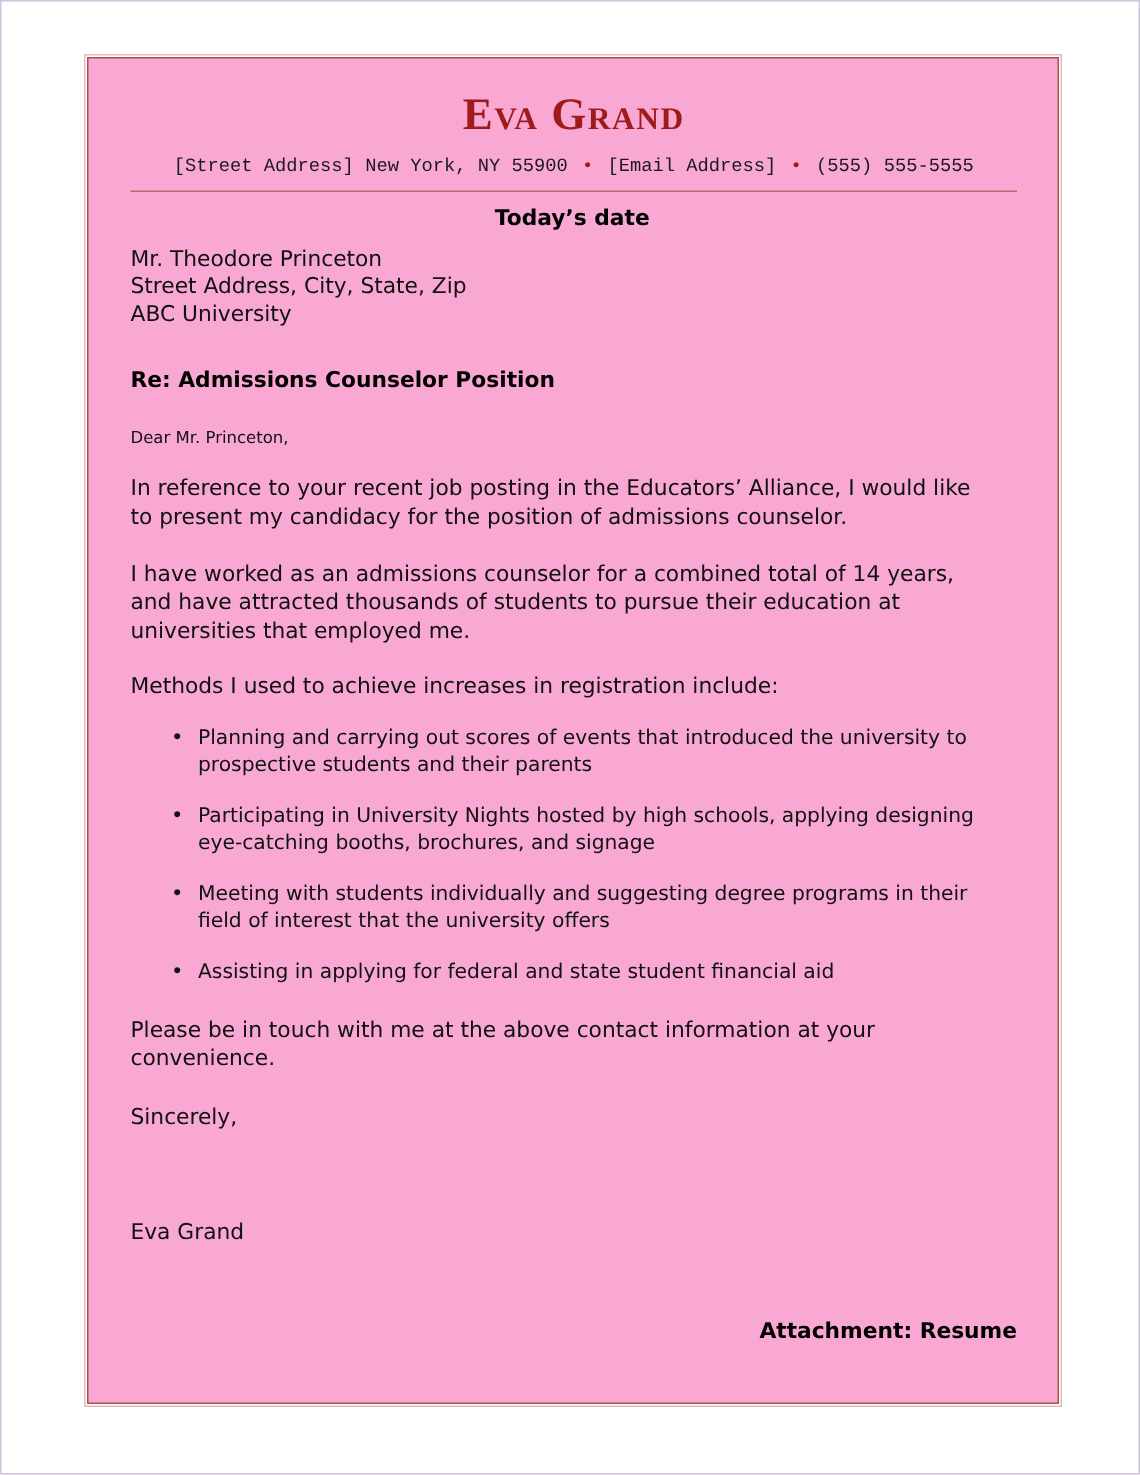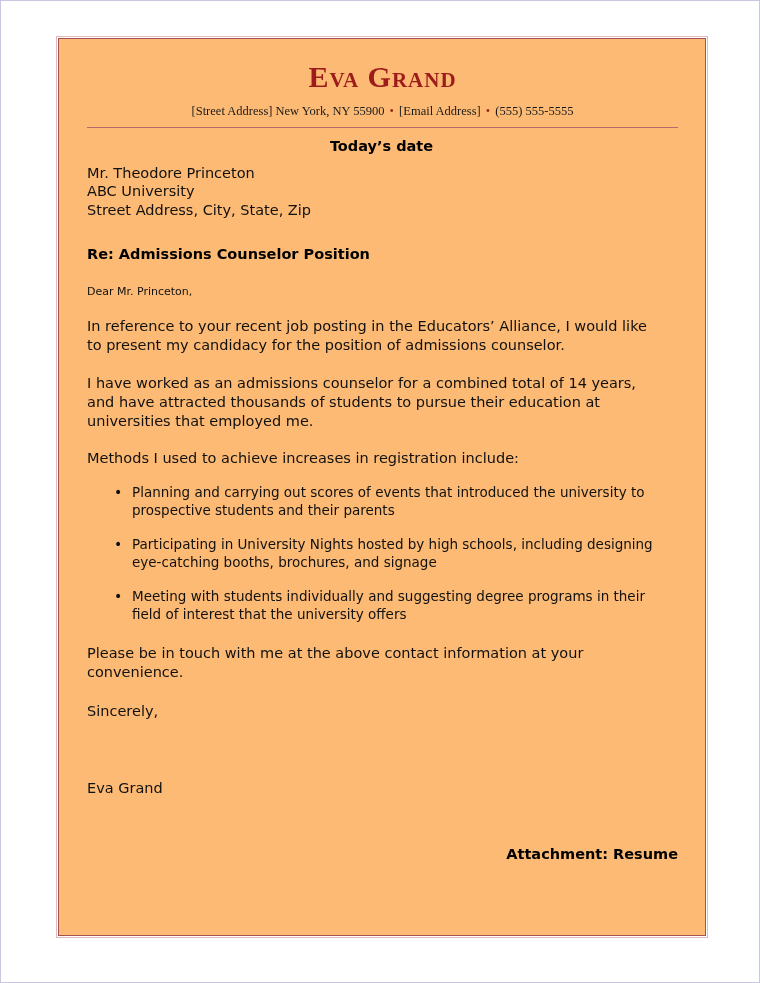--- a/index.html
+++ b/index.html
@@ -26,21 +26,21 @@
   }
 
   
   .page {
     position: absolute;
     box-sizing: border-box;
     left: 57px;
     top: 37px;
     width: 648px;
     height: 898px;
-    background: #fdba74;
+    background: #f9a8d4;
     border: 1px solid #a35252;
     outline: 1px solid #e3b9b9;
     outline-offset: 1px;
   }
 
   .page-inner {
     position: absolute;
     left: 0;
     top: 0;
     right: 0;
@@ -58,21 +58,21 @@
     font-weight: bold;
     font-variant: small-caps;
     font-size: 30px;
     letter-spacing: 1px;
     color: #9e1b1b;
     line-height: 1.05;
     margin: 0;
     white-space: nowrap;
   }
   .contact {
-    font-family: Liberation Serif, serif;
+    font-family: Liberation Mono, monospace;
     font-size: 12.5px;
     color: #1a1a1a;
     margin: 11px 0 0 0;
     line-height: 1.2;
     white-space: nowrap;
   }
   .contact .sep {
     color: #9e1b1b;
     padding: 0 2px;
   }
@@ -196,36 +196,37 @@
         </div>
         <hr class="rule">
       </header>
 
       <section class="body-area">
 
         <div class="date-line">Today’s date</div>
 
         <div class="addr-block">
           <div>Mr. Theodore Princeton</div>
+          <div>Street Address, City, State, Zip</div>
           <div>ABC University</div>
-          <div>Street Address, City, State, Zip</div>
         </div>
 
         <div class="subject">Re: Admissions Counselor Position</div>
 
         <div class="salutation">Dear Mr. Princeton,</div>
 
         <p class="para">In reference to your recent job posting in the Educators’ Alliance, I would like to present my candidacy for the position of admissions counselor.</p>
         <p class="para">I have worked as an admissions counselor for a combined total of 14 years, and have attracted thousands of students to pursue their education at universities that employed me.</p>
         <p class="para">Methods I used to achieve increases in registration include:</p>
 
         <ul class="bullets">
           <li>Planning and carrying out scores of events that introduced the university to prospective students and their parents</li>
-          <li>Participating in University Nights hosted by high schools, including designing eye-catching booths, brochures, and signage</li>
+          <li>Participating in University Nights hosted by high schools, applying designing eye-catching booths, brochures, and signage</li>
           <li>Meeting with students individually and suggesting degree programs in their field of interest that the university offers</li>
+          <li>Assisting in applying for federal and state student financial aid</li>
         </ul>
 
         <p class="closing">Please be in touch with me at the above contact information at your convenience.</p>
         <p class="closing">Sincerely,</p>
 
         <div class="signature">Eva Grand</div>
 
         <div class="attachment">Attachment: Resume</div>
 
       </section>

